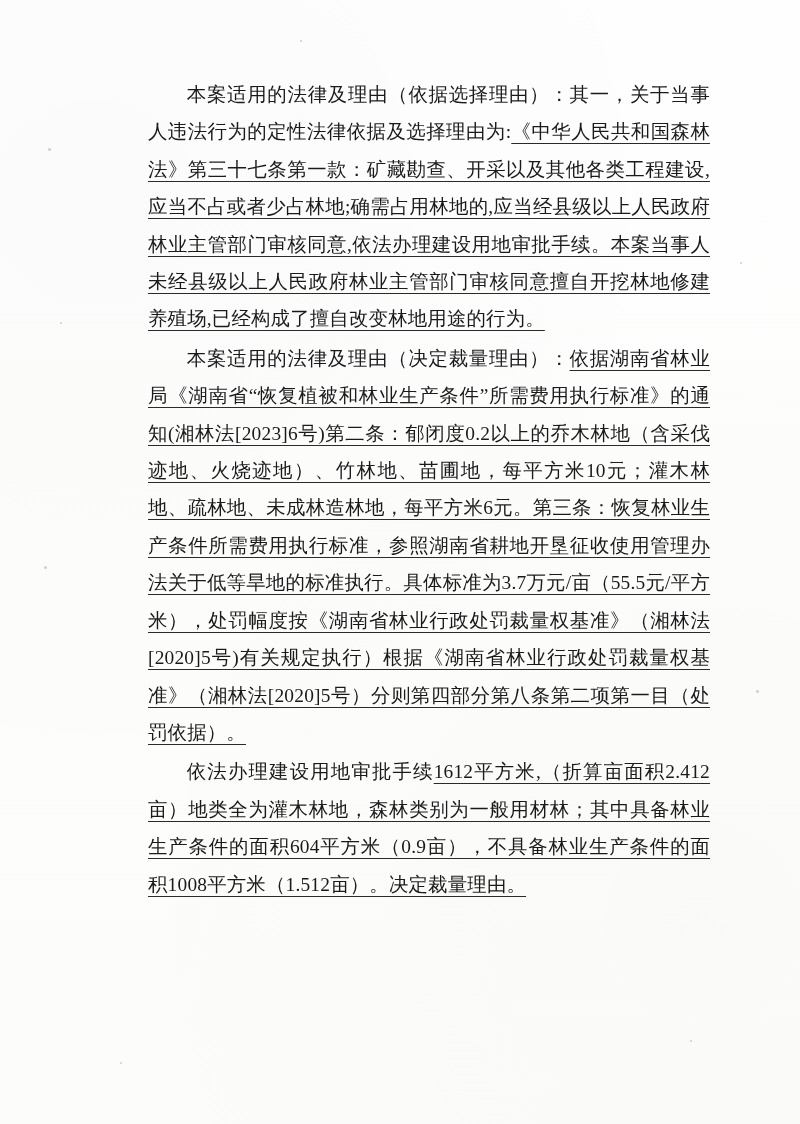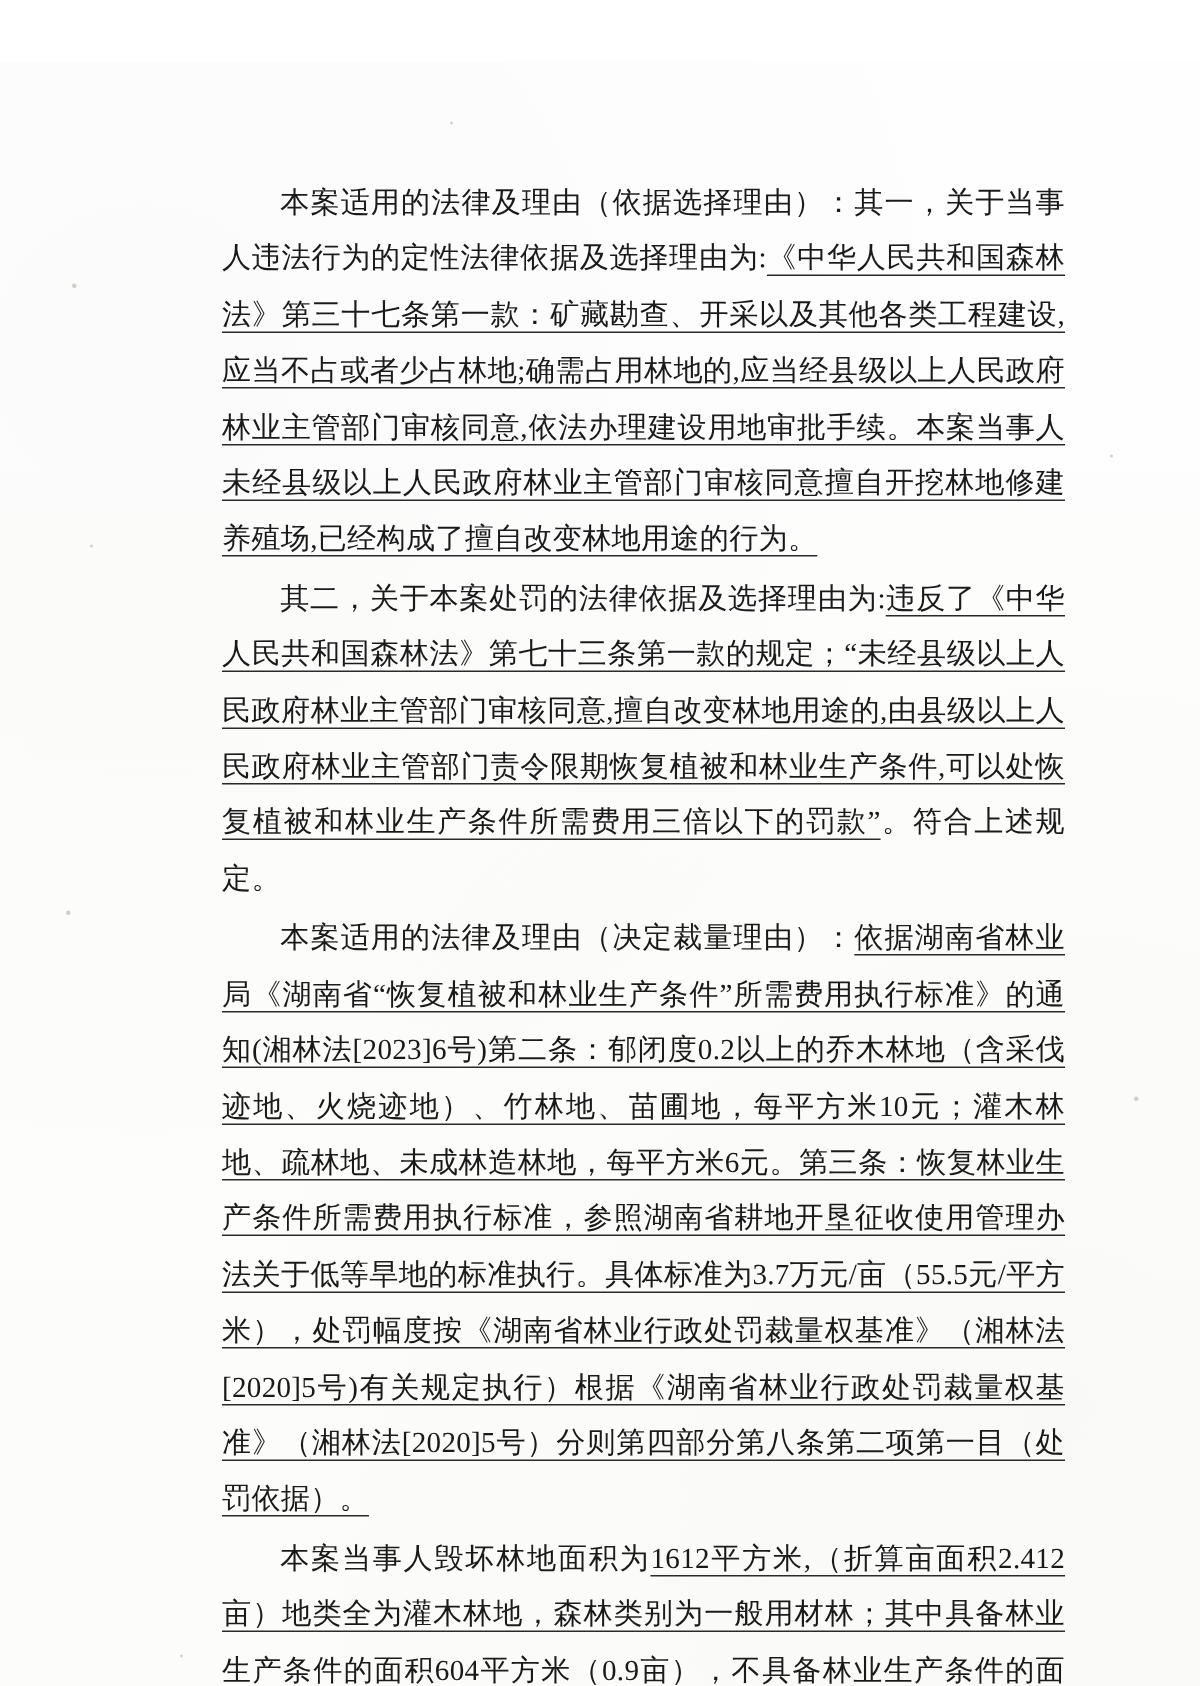--- a/index.html
+++ b/index.html
@@ -16,21 +16,20 @@
     overflow: hidden;
   }
   
   .page {
     position: absolute;
     inset: 0;
     background:
       radial-gradient(circle at 12% 18%, rgba(0,0,0,0.012), rgba(0,0,0,0) 55%),
       radial-gradient(circle at 88% 82%, rgba(0,0,0,0.012), rgba(0,0,0,0) 55%),
       linear-gradient(180deg, #fefefe 0%, #fdfdfc 50%, #fcfcfb 100%);
-    margin-top: 41px;
   }
   .speck {
     position: absolute;
     background: #9a9a93;
     border-radius: 50%;
     opacity: .45;
   }
   .doc-body {
     position: absolute;
     left: 148px;
@@ -65,26 +64,23 @@
   <div class="speck" style="left:120px; top:1062px; width:2px;  height:2px;"></div>
   <div class="speck" style="left:690px; top:1040px; width:2px;  height:2px;"></div>
   <div class="speck" style="left:300px; top:40px;   width:2px;  height:2px;"></div>
 
   <div class="doc-body">
 
     <p class="para">
       <span>本案适用的法律及理由（依据选择理由）：其一，关于当事人违法行为的定性法律依据及选择理由为:</span><span class="u">《中华人民共和国森林法》第三十七条第一款：矿藏勘查、开采以及其他各类工程建设,应当不占或者少占林地;确需占用林地的,应当经县级以上人民政府林业主管部门审核同意,依法办理建设用地审批手续。本案当事人未经县级以上人民政府林业主管部门审核同意擅自开挖林地修建养殖场,已经构成了擅自改变林地用途的行为。</span><span></span>
     </p>
 
-    <p class="para">
-      <span>其二，关于本案处罚的法律依据及选择理由为:</span><span class="u">违反了《中华人民共和国森林法》第七十三条第一款的规定；“未经县级以上人民政府林业主管部门审核同意,擅自改变林地用途的,由县级以上人民政府林业主管部门责令限期恢复植被和林业生产条件,可以处恢复植被和林业生产条件所需费用三倍以下的罚款”</span><span>。符合上述规定。</span>
-    </p>
 
     <p class="para">
       <span>本案适用的法律及理由（决定裁量理由）：</span><span class="u">依据湖南省林业局《湖南省“恢复植被和林业生产条件”所需费用执行标准》的通知(湘林法[2023]6号)第二条：郁闭度0.2以上的乔木林地（含采伐迹地、火烧迹地）、竹林地、苗圃地，每平方米10元；灌木林地、疏林地、未成林造林地，每平方米6元。第三条：恢复林业生产条件所需费用执行标准，参照湖南省耕地开垦征收使用管理办法关于低等旱地的标准执行。具体标准为3.7万元/亩（55.5元/平方米），处罚幅度按《湖南省林业行政处罚裁量权基准》（湘林法[2020]5号)有关规定执行）根据《湖南省林业行政处罚裁量权基准》（湘林法[2020]5号）分则第四部分第八条第二项第一目（处罚依据）。</span><span></span>
     </p>
 
     <p class="para">
-      <span>本案当事人毁坏林地面积为</span><span class="u">1612平方米,（折算亩面积2.412亩）地类全为灌木林地，森林类别为一般用材林；其中具备林业生产条件的面积604平方米（0.9亩），不具备林业生产条件的面积1008平方米（1.512亩）。决定裁量理由。</span><span></span>
+      <span>依法办理建设用地审批手续</span><span class="u">1612平方米,（折算亩面积2.412亩）地类全为灌木林地，森林类别为一般用材林；其中具备林业生产条件的面积604平方米（0.9亩），不具备林业生产条件的面积1008平方米（1.512亩）。决定裁量理由。</span><span></span>
     </p>
 
   </div>
 </div>
 
 </body></html>

